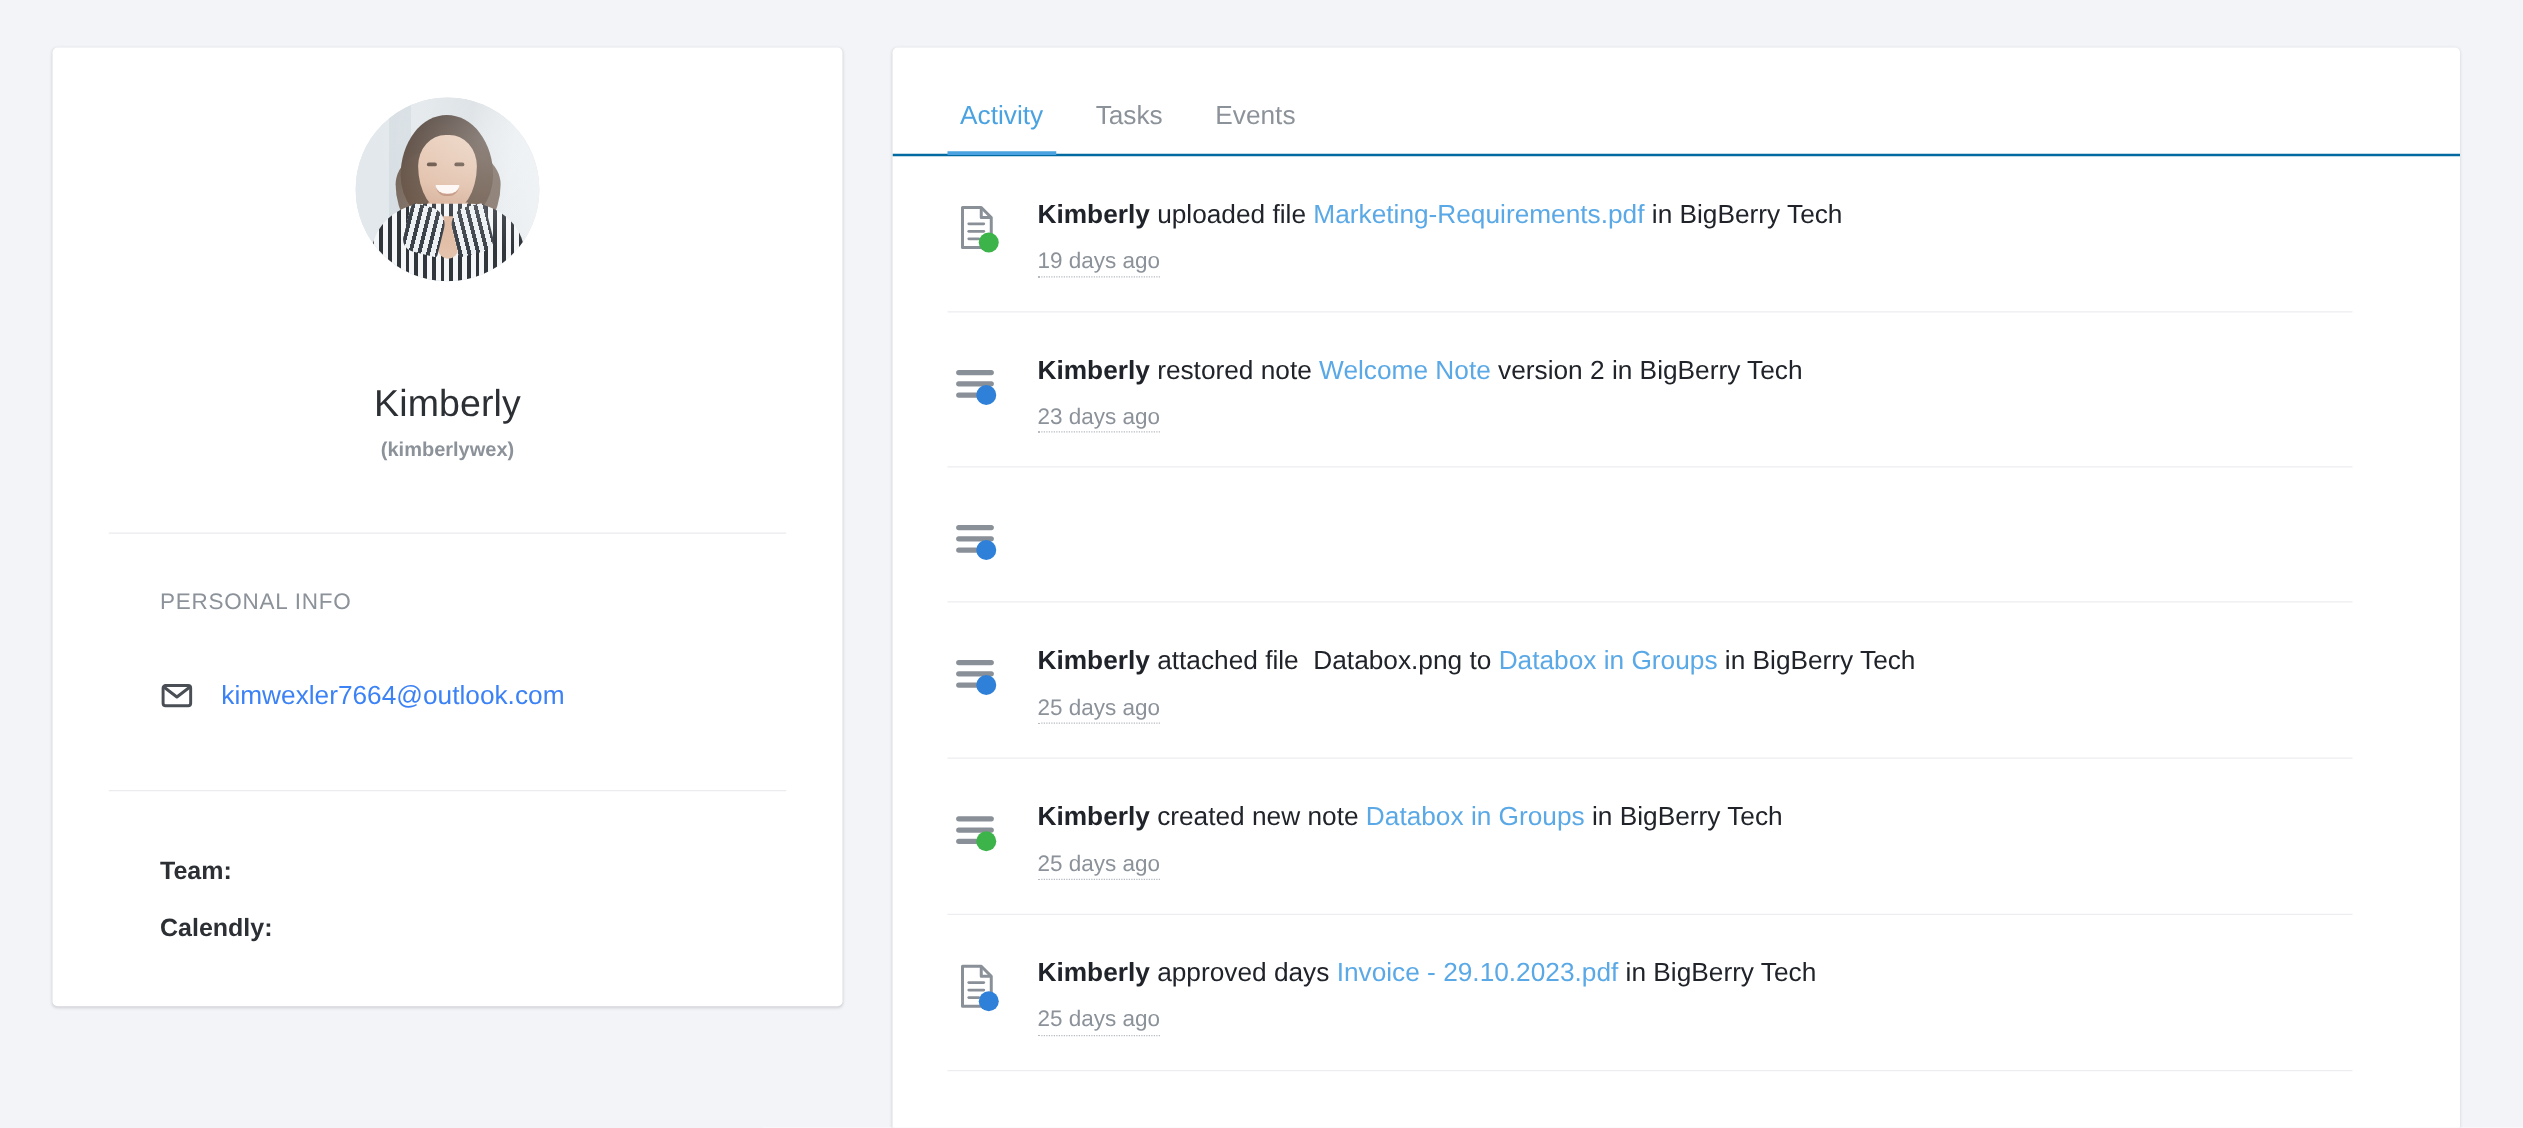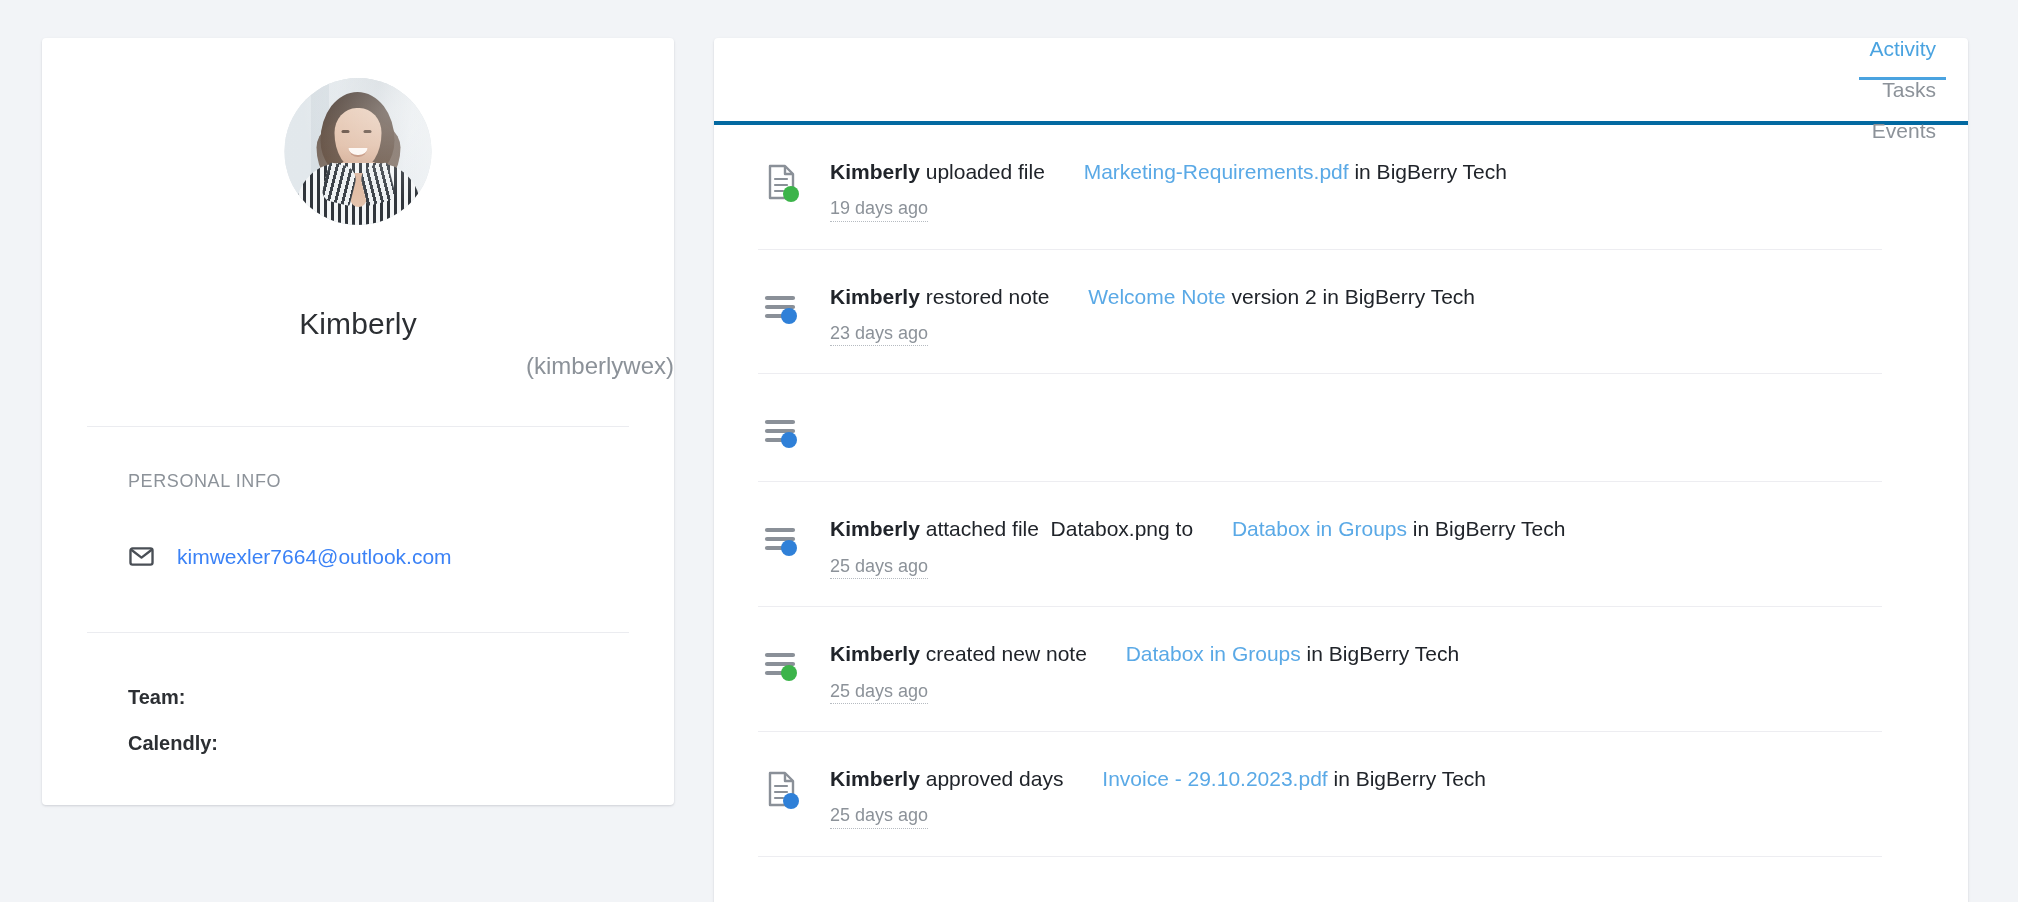--- a/index.html
+++ b/index.html
@@ -148,24 +148,24 @@
     font-size: 30px;
     color: #2c2f33;
     font-weight: 400;
     letter-spacing: 0.1px;
   }
 
   .profile-handle {
     position: absolute;
     left: 0; right: 0;
     top: 314px;
-    text-align: right;
-    font-size: 24px;
+    text-align: center;
+    font-size: 16px;
     color: #8c9299;
-    font-weight: 400;
+    font-weight: 700;
   }
 
   .hr {
     position: absolute;
     height: 1px;
     background: #ebecf0;
   }
   .hr-1 { left: 45px; right: 45px; top: 388px; }
   .hr-2 { left: 45px; right: 45px; top: 594px; }
 
@@ -218,22 +218,21 @@
     box-shadow: 0 1px 3px rgba(16, 24, 40, 0.10), 0 1px 2px rgba(16, 24, 40, 0.06);
     overflow: hidden;
   }
 
   .tabs {
     position: relative;
     height: 87px;
     padding-left: 44px;
     display: flex;
     align-items: flex-end;
-    border-bottom: 4px solid #0369a1;
-    flex-direction: column;
+    border-bottom: 2px solid #0369a1;
   }
 
   .tab {
     position: relative;
     font-size: 21px;
     color: #8c9299;
     padding: 0 10px 20px 10px;
     margin-right: 22px;
     cursor: pointer;
     background: none;
@@ -278,21 +277,21 @@
 
   .feed-body { padding-top: 1px; }
 
   .feed-text {
     font-size: 21px;
     color: #20242a;
     line-height: 1.35;
     white-space: pre-wrap;
   }
   .feed-text .who { font-weight: bold; }
-  .feed-text .link { color: #5aa9e6; cursor: pointer; margin-left: 33px; }
+  .feed-text .link { color: #5aa9e6; cursor: pointer; }
 
   .feed-time {
     margin-top: 11px;
     font-size: 18px;
     color: #8c9299;
     border-bottom: 1px dotted #b6bbc1;
     display: inline-block;
     line-height: 1.3;
     cursor: default;
   }

